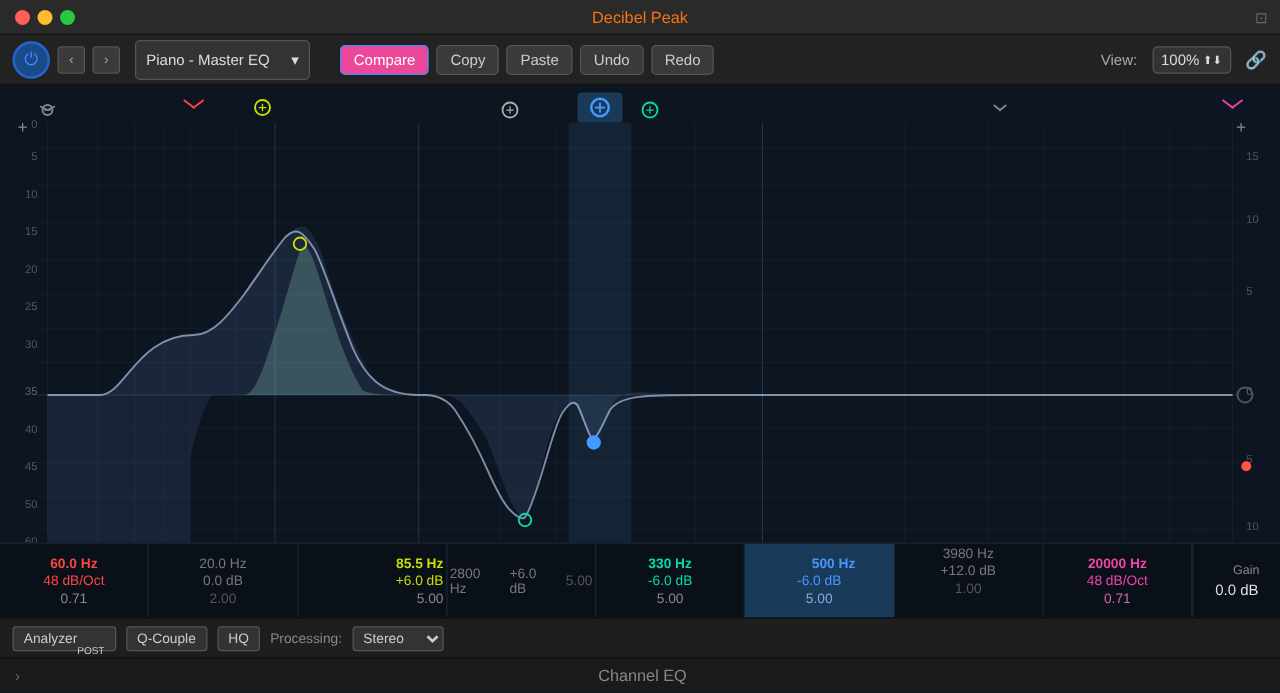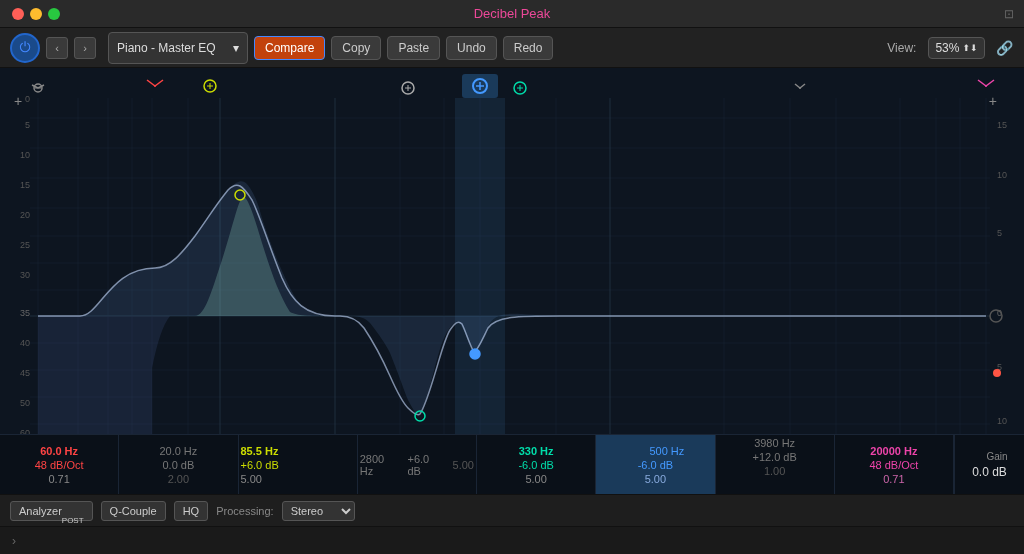--- a/index.html
+++ b/index.html
@@ -15,21 +15,21 @@
     .title-bar {
       background: #2a2a2a;
       height: 28px;
       display: flex;
       align-items: center;
       justify-content: center;
       position: relative;
       border-bottom: 1px solid #111;
     }
     .title-bar-title {
-      color: #ec4899;
+      color: #f97316;
       font-size: 13px;
       font-weight: 500;
     }
     .window-controls {
       position: absolute;
       left: 12px;
       display: flex;
       gap: 6px;
       align-items: center;
     }
@@ -97,23 +97,24 @@
       border: 1px solid #555;
       color: #ccc;
       font-size: 12px;
       padding: 2px 10px;
       border-radius: 4px;
       cursor: pointer;
       height: 24px;
       display: flex; align-items: center;
     }
     .toolbar-btn.active {
-      background: #c2410c;
+      background: #ec4899;
       border-color: #4488ff;
       color: #fff;
+      margin-left: 18px;
     }
     .toolbar-spacer { flex: 1; }
     .view-control {
       display: flex;
       align-items: center;
       gap: 12px;
       color: #aaa;
       font-size: 12px;
     }
     .view-pct {
@@ -219,21 +220,21 @@
   </div>
   <div class="toolbar-btn active">Compare</div>
   <div class="toolbar-btn">Copy</div>
   <div class="toolbar-btn">Paste</div>
   <div class="toolbar-btn">Undo</div>
   <div class="toolbar-btn">Redo</div>
   <div class="toolbar-spacer"></div>
   <div class="view-control">
     <span>View:</span>
     <div class="view-pct">
-      <span>53%</span>
+      <span>100%</span>
       <span style="font-size:9px;">⬆⬇</span>
     </div>
     <span class="link-icon">🔗</span>
   </div>
 </div>
 
 <div class="main-area">
   <svg width="100%" height="100%" style="position:absolute;top:0;left:0;">
 
     <line x1="30" y1="50" x2="990" y2="50" stroke="#1a2535" stroke-width="0.5"></line>
@@ -467,40 +468,40 @@
       <div style="font-size:11px;color:#ff4444;">48 dB/Oct</div>
       <div style="font-size:11px;color:#888;">0.71</div>
     </div>
 
     <div style="flex:1;border-right:1px solid #1a2535;display:flex;flex-direction:column;align-items:center;justify-content:center;gap:2px;padding:2px;">
       <div style="font-size:11px;color:#777;">20.0 Hz</div>
       <div style="font-size:11px;color:#777;">0.0 dB</div>
       <div style="font-size:11px;color:#555;">2.00</div>
     </div>
 
-    <div style="flex:1;border-right:1px solid #1a2535;display:flex;flex-direction:column;align-items:flex-start;justify-content:center;gap:2px;padding:2px;">
+    <div style="flex:1;border-right:1px solid #1a2535;display:flex;flex-direction:column;align-items:flex-end;justify-content:center;gap:2px;padding:2px;">
       <div style="font-size:11px;color:#ccdd00;font-weight:bold;">85.5 Hz</div>
       <div style="font-size:11px;color:#ccdd00;">+6.0 dB</div>
       <div style="font-size:11px;color:#888;">5.00</div>
     </div>
 
     <div style="flex:1;border-right:1px solid #1a2535;display:flex;flex-direction:row;align-items:center;gap:8px;padding:2px;">
       <div style="font-size:11px;color:#777;">2800 Hz</div>
       <div style="font-size:11px;color:#777;">+6.0 dB</div>
       <div style="font-size:11px;color:#555;">5.00</div>
     </div>
 
     <div style="flex:1;border-right:1px solid #1a2535;display:flex;flex-direction:column;align-items:center;justify-content:center;gap:2px;padding:2px;">
       <div style="font-size:11px;color:#00ddaa;font-weight:bold;">330 Hz</div>
       <div style="font-size:11px;color:#00ddaa;">-6.0 dB</div>
       <div style="font-size:11px;color:#888;">5.00</div>
     </div>
 
     <div style="flex:1;border-right:1px solid #1a2535;display:flex;flex-direction:column;align-items:center;justify-content:center;gap:2px;padding:2px;background:#1a3a5a;">
-      <div style="font-size:11px;color:#4499ff;font-weight:normal;padding-left:23px;">500 Hz</div>
+      <div style="font-size:11px;color:#4499ff;font-weight:bold;padding-left:23px;">500 Hz</div>
       <div style="font-size:11px;color:#4499ff;">-6.0 dB</div>
       <div style="font-size:11px;color:#88aadd;">5.00</div>
     </div>
 
     <div style="flex:1;border-right:1px solid #1a2535;display:flex;flex-direction:column;align-items:center;gap:2px;padding:2px;">
       <div style="font-size:11px;color:#777;">3980 Hz</div>
       <div style="font-size:11px;color:#777;">+12.0 dB</div>
       <div style="font-size:11px;color:#555;">1.00</div>
     </div>
 
@@ -528,13 +529,14 @@
   <select class="processing-select">
     <option>Stereo</option>
     <option>Mid/Side</option>
     <option>Left</option>
     <option>Right</option>
   </select>
 </div>
 
 <div class="status-bar">
   <span class="status-arrow">›</span>
+  <span class="status-text">Channel EQ</span>
 </div>
 
 </body></html>

